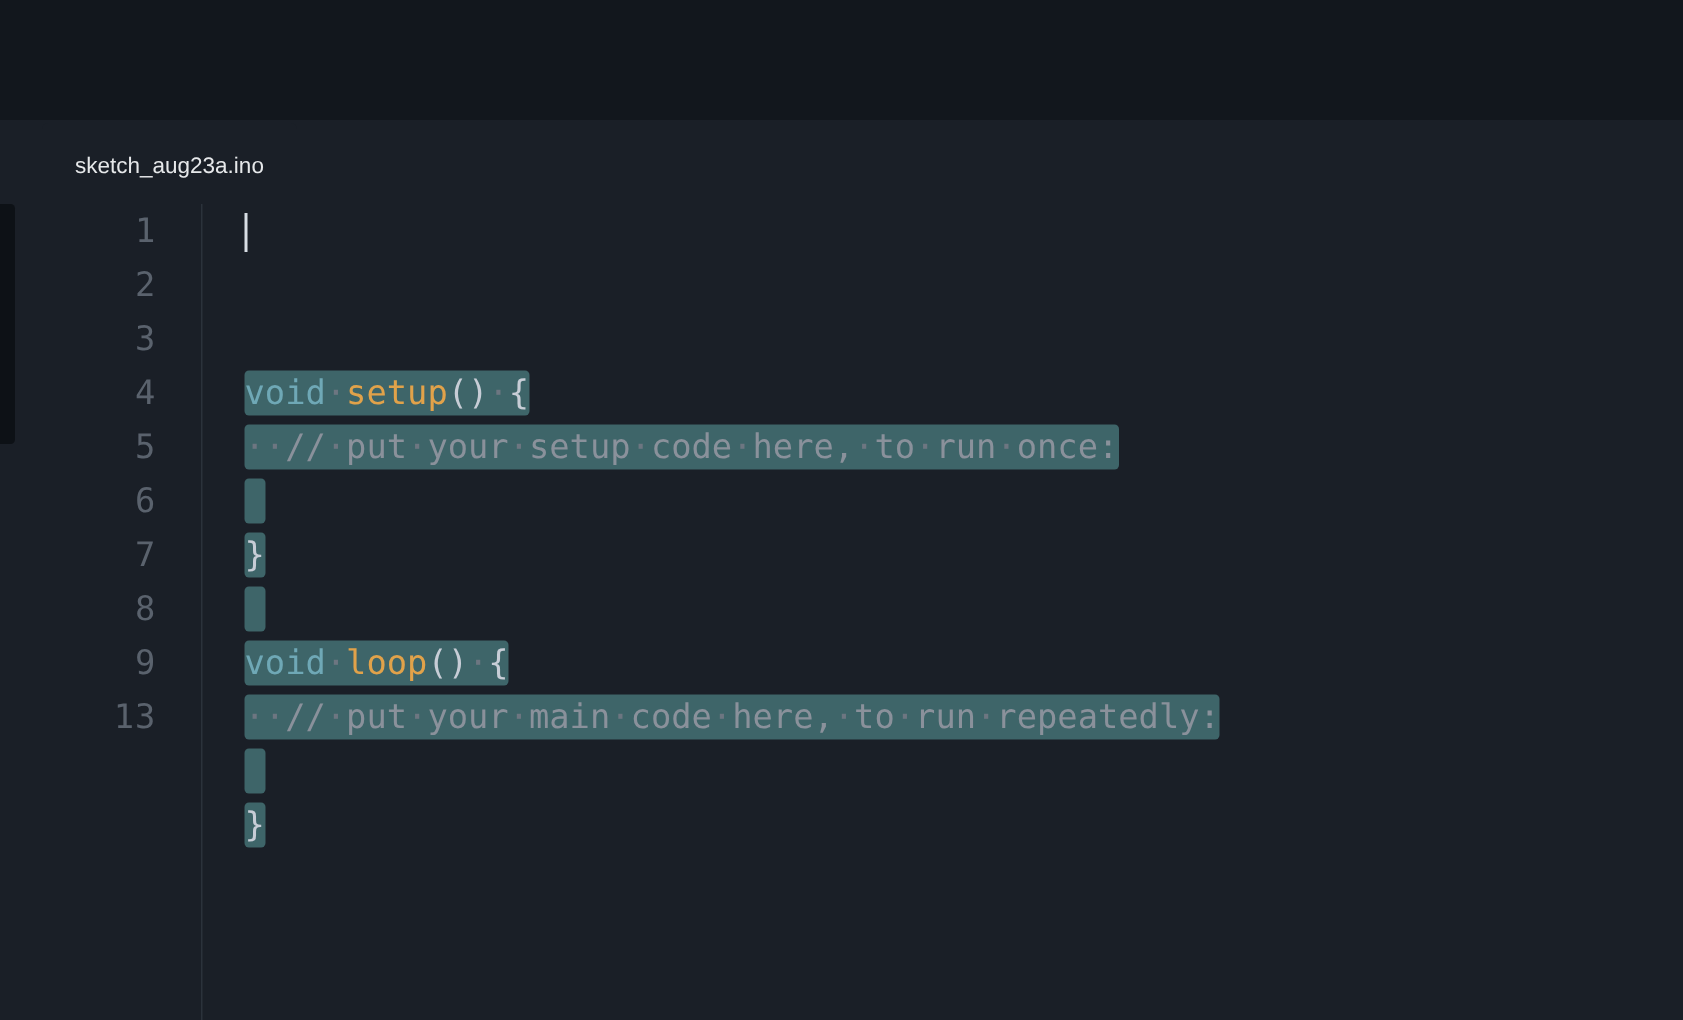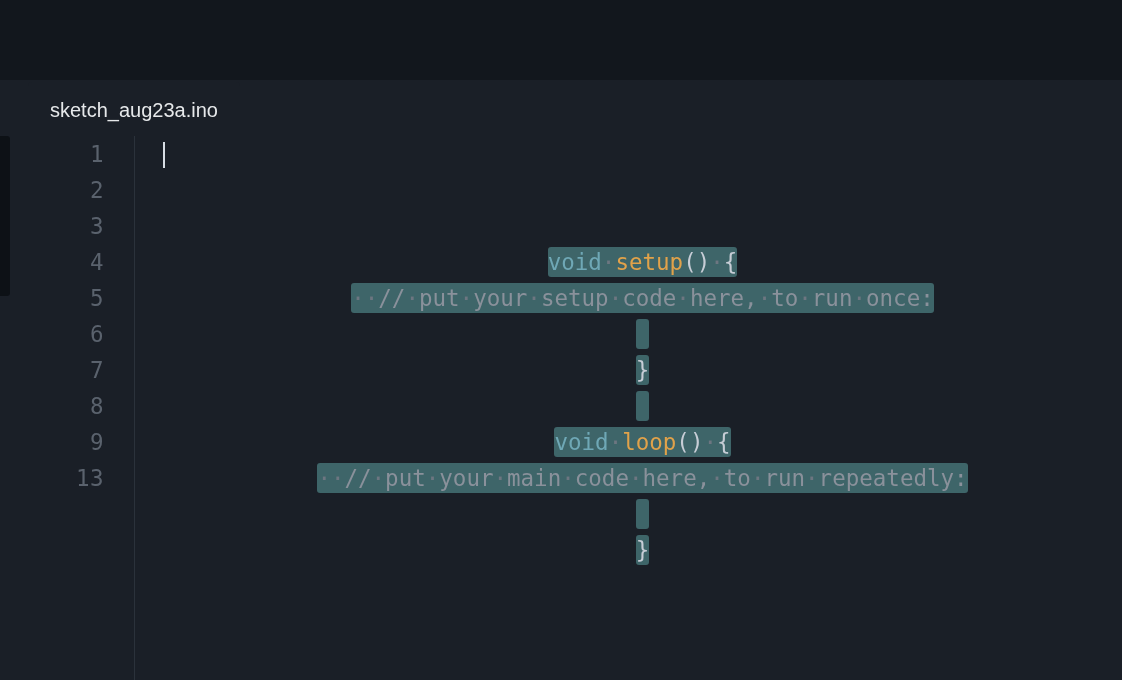--- a/index.html
+++ b/index.html
@@ -35,21 +35,21 @@
     top: 80px;
     left: 28px;
     height: 56px;
     display: flex;
     align-items: stretch;
   }
   .tab {
     background: #1a1f27;
     color: #e6e8ea;
     font-family: -apple-system, "Helvetica Neue", Arial, sans-serif;
-    font-size: 20px;
+    font-size: 15px;
     padding: 0 22px;
     display: flex;
     align-items: center;
     border-top-left-radius: 4px;
     border-top-right-radius: 4px;
     position: relative;
     top: 2px;
     cursor: pointer;
   }
   .editor {
@@ -78,21 +78,21 @@
     padding-left: 28px;
   }
   .code .cursor {
     position: absolute;
     left: 28px;
     top: 6px;
     width: 2px;
     height: 26px;
     background: #d7dde4;
   }
-  .line { height: 36px; text-align: center; }
+  .line { height: 36px; }
   .sel {
     background: #3e6569;
     border-radius: 3px;
     display: inline;
     padding-top: 2px;
     padding-bottom: 2px;
   }
   .tk-keyword { color: #6fa8b6; }
   .tk-func    { color: #e1a24a; }
   .tk-punct   { color: #c7cdd6; }

